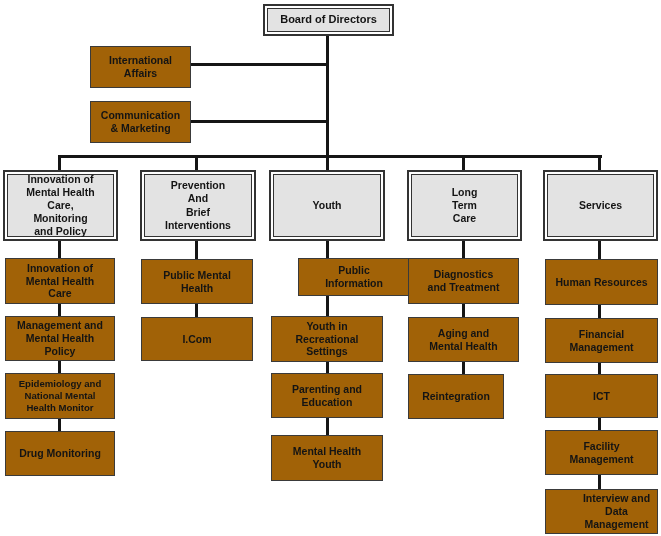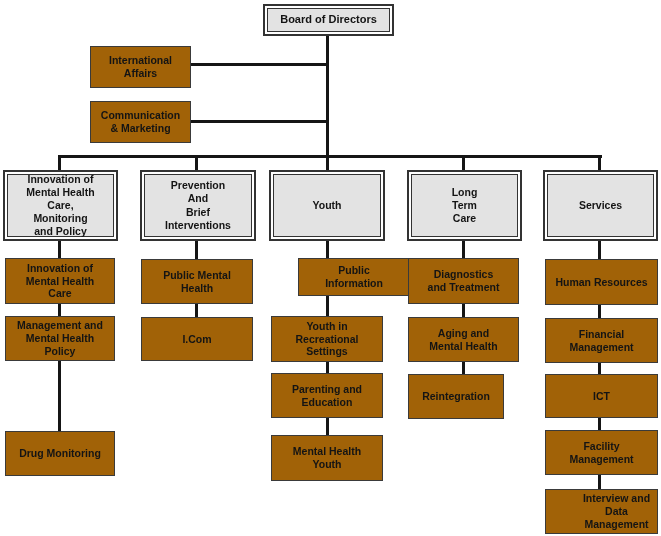--- a/index.html
+++ b/index.html
@@ -92,20 +92,25 @@
   <div class="box" style="left:5px; top:258px; width:110px; height:46px;">
     <span>Innovation of
 Mental Health
 Care</span>
   </div>
   <div class="box" style="left:5px; top:316px; width:110px; height:45px;">
     <span>Management and
 Mental Health
 Policy</span>
   </div>
+  <div class="box small" style="left:5px; top:373px; width:110px; height:46px;">
+    <span>Epidemiology and
+National Mental
+Health Monitor</span>
+  </div>
   <div class="box" style="left:5px; top:431px; width:110px; height:45px;">
     <span>Drug Monitoring</span>
   </div>
 
   <div class="box" style="left:141px; top:259px; width:112px; height:45px;justify-content:center;">
     <span>Public Mental
 Health</span>
   </div>
   <div class="box" style="left:141px; top:317px; width:112px; height:44px;">
     <span>I.Com</span>

